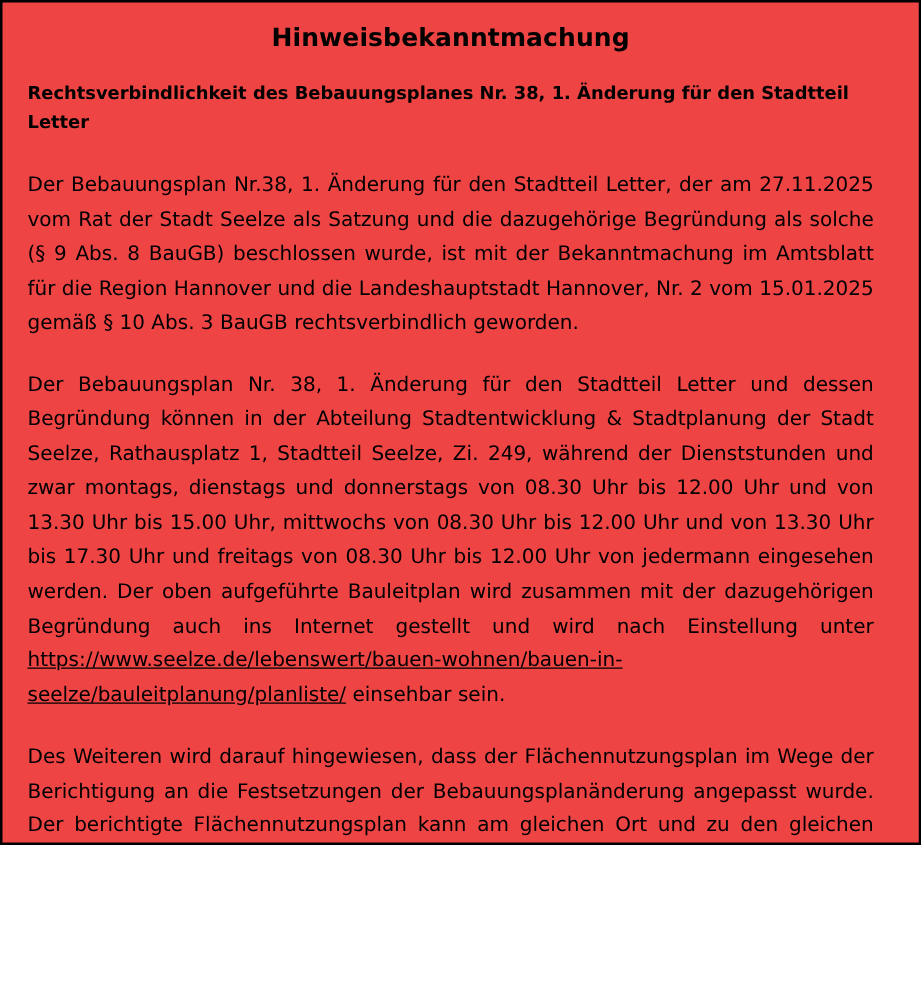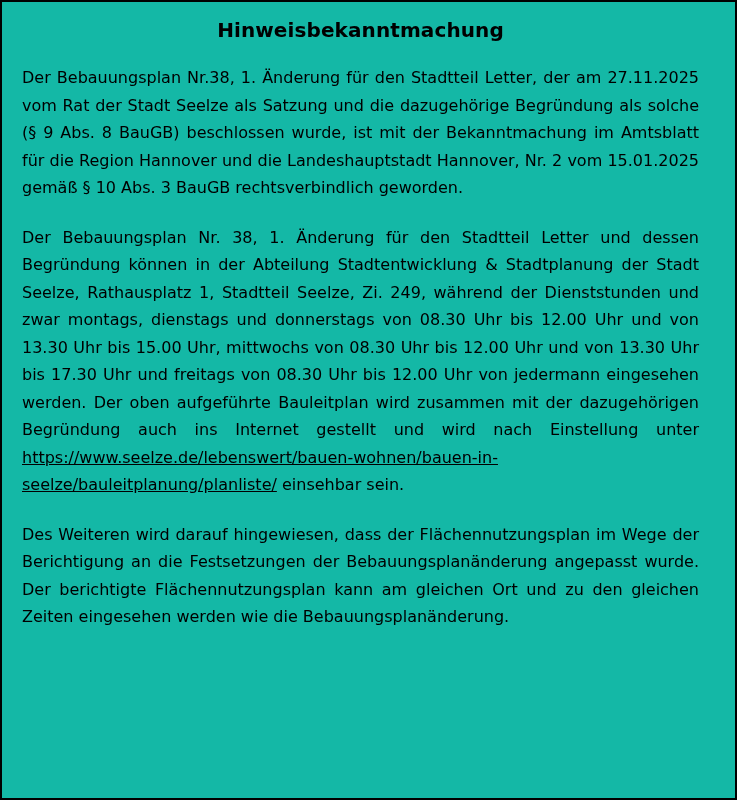--- a/index.html
+++ b/index.html
@@ -10,24 +10,24 @@
   body {
     width: 737px;
     height: 800px;
     font-family: "DejaVu Sans", sans-serif;
     color: #000000;
     -webkit-font-smoothing: antialiased;
   }
   .page {
     box-sizing: border-box;
     width: 737px;
-    height: 800px;
+    height: 676px;
     border: 2px solid #000000;
     padding: 14px 36px 10px 20px;
-    background: #14b8a6;
+    background: #ef4444;
     overflow: hidden;
   }
   .doc-title {
     text-align: center;
     font-size: 20px;
     font-weight: bold;
     letter-spacing: 0.1px;
     margin: 2px 0 22px 0;
   }
   .doc-subtitle {
@@ -63,20 +63,21 @@
     margin: 0 0 2px 0;
   }
 </style>
 </head>
 <body>
 
 <div class="page">
 
   <h1 class="doc-title">Hinweisbekanntmachung</h1>
 
+  <h2 class="doc-subtitle">Rechtsverbindlichkeit des Bebauungsplanes Nr. 38, 1. Änderung für den Stadtteil Letter</h2>
 
   <p class="para">Der Bebauungsplan Nr.38, 1. Änderung für den Stadtteil Letter, der am 27.11.2025 vom Rat der Stadt Seelze als Satzung und die dazugehörige Begründung als solche (§ 9 Abs. 8 BauGB) beschlossen wurde, ist mit der Bekanntmachung im Amtsblatt für die Region Hannover und die Landeshauptstadt Hannover, Nr. 2 vom 15.01.2025 gemäß § 10 Abs. 3 BauGB rechtsverbindlich geworden.</p>
 
   <p class="para"><span>Der Bebauungsplan Nr. 38, 1. Änderung für den Stadtteil Letter und dessen Begründung können in der Abteilung Stadtentwicklung &amp; Stadtplanung der Stadt Seelze, Rathausplatz 1, Stadtteil Seelze, Zi. 249, während der Dienststunden und zwar montags, dienstags und donnerstags von 08.30 Uhr bis 12.00 Uhr und von 13.30 Uhr bis 15.00 Uhr, mittwochs von 08.30 Uhr bis 12.00 Uhr und von 13.30 Uhr bis 17.30 Uhr und freitags von 08.30 Uhr bis 12.00 Uhr von jedermann eingesehen werden. Der oben aufgeführte Bauleitplan wird zusammen mit der dazugehörigen Begründung auch ins Internet gestellt und wird nach Einstellung unter </span><a class="link" href="#">https://www.seelze.de/lebenswert/bauen-wohnen/bauen-in-seelze/bauleitplanung/planliste/</a><span> einsehbar sein.</span></p>
 
   <p class="para last-block">Des Weiteren wird darauf hingewiesen, dass der Flächennutzungsplan im Wege der Berichtigung an die Festsetzungen der Bebauungsplanänderung angepasst wurde. Der berichtigte Flächennutzungsplan kann am gleichen Ort und zu den gleichen Zeiten eingesehen werden wie die Bebauungsplanänderung.</p>
 
 
 
 </div>

